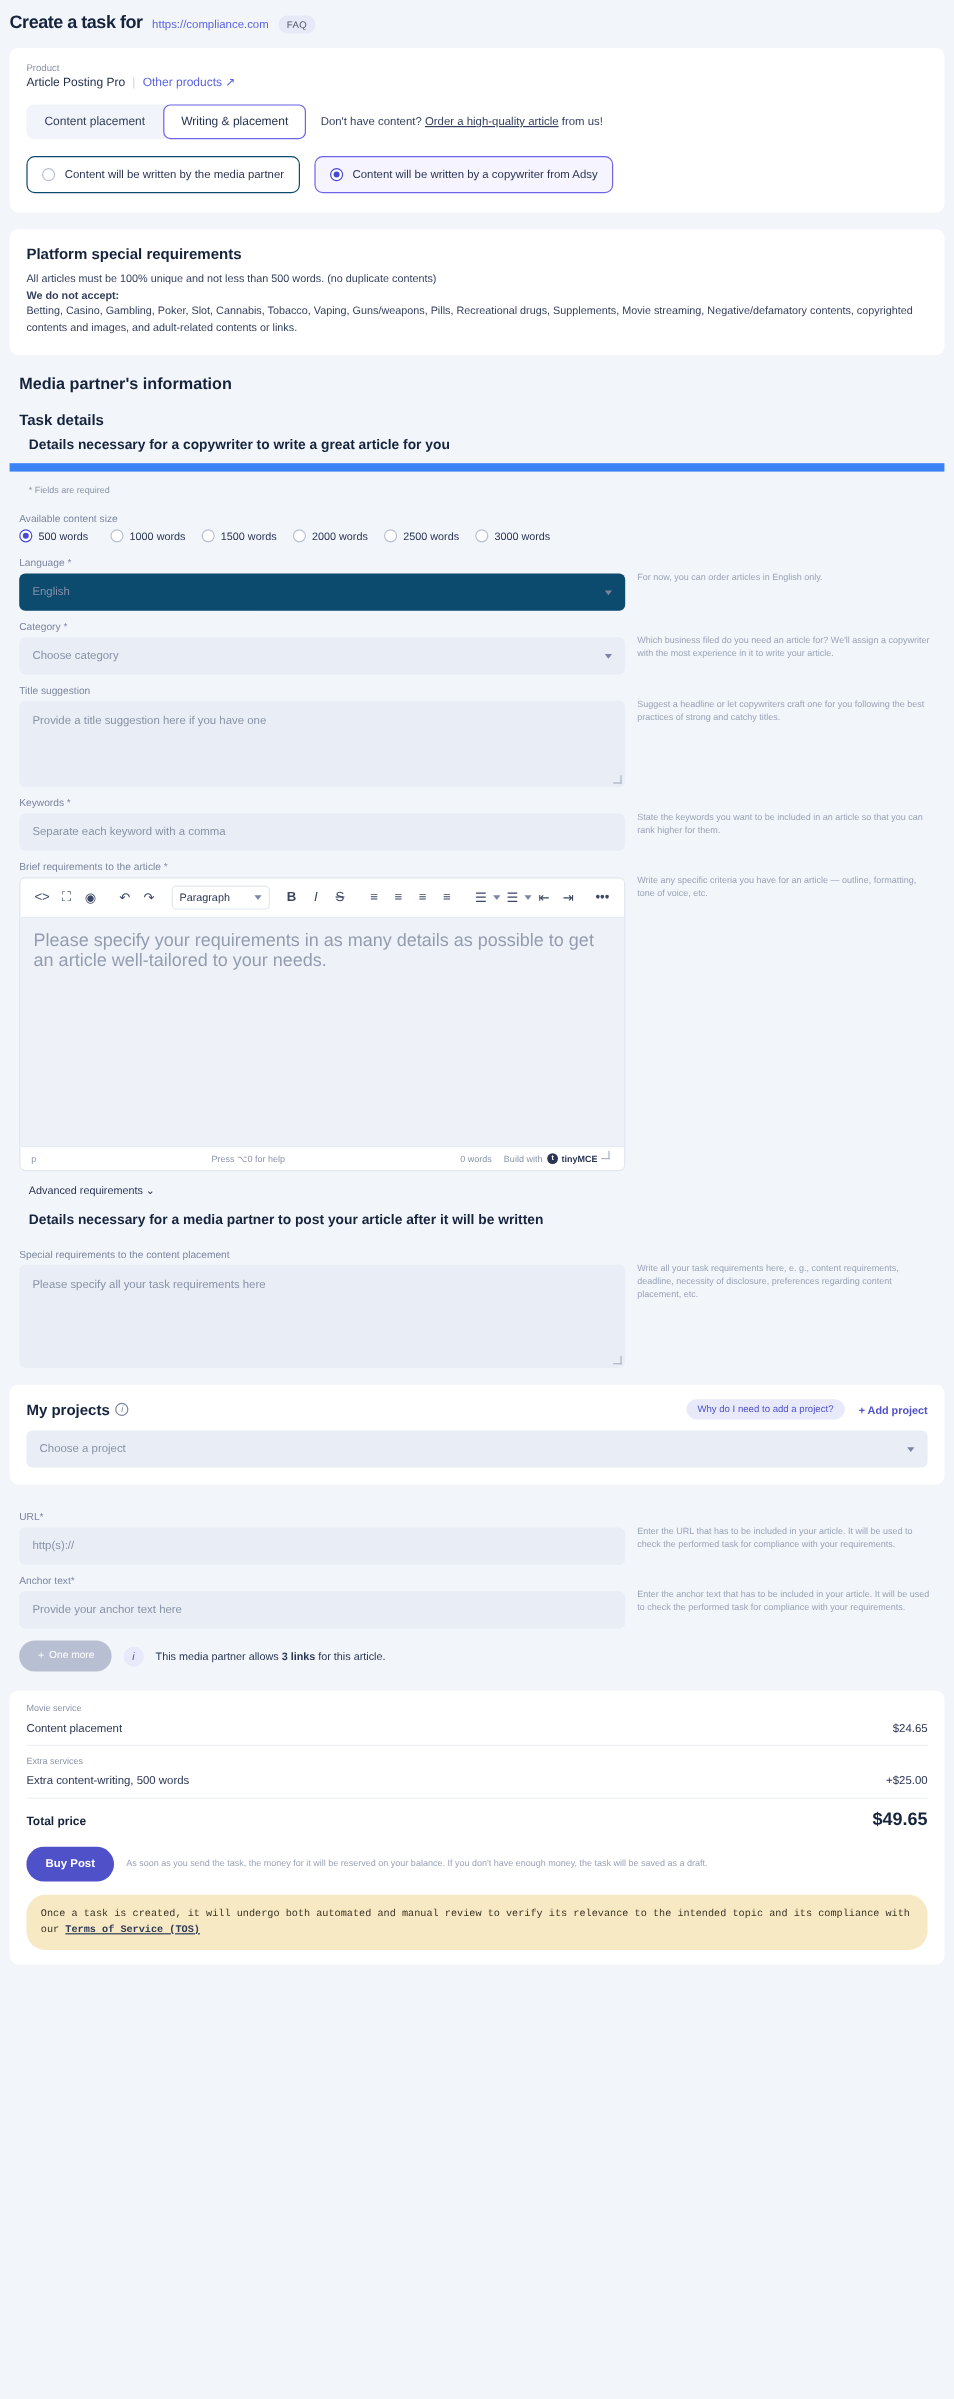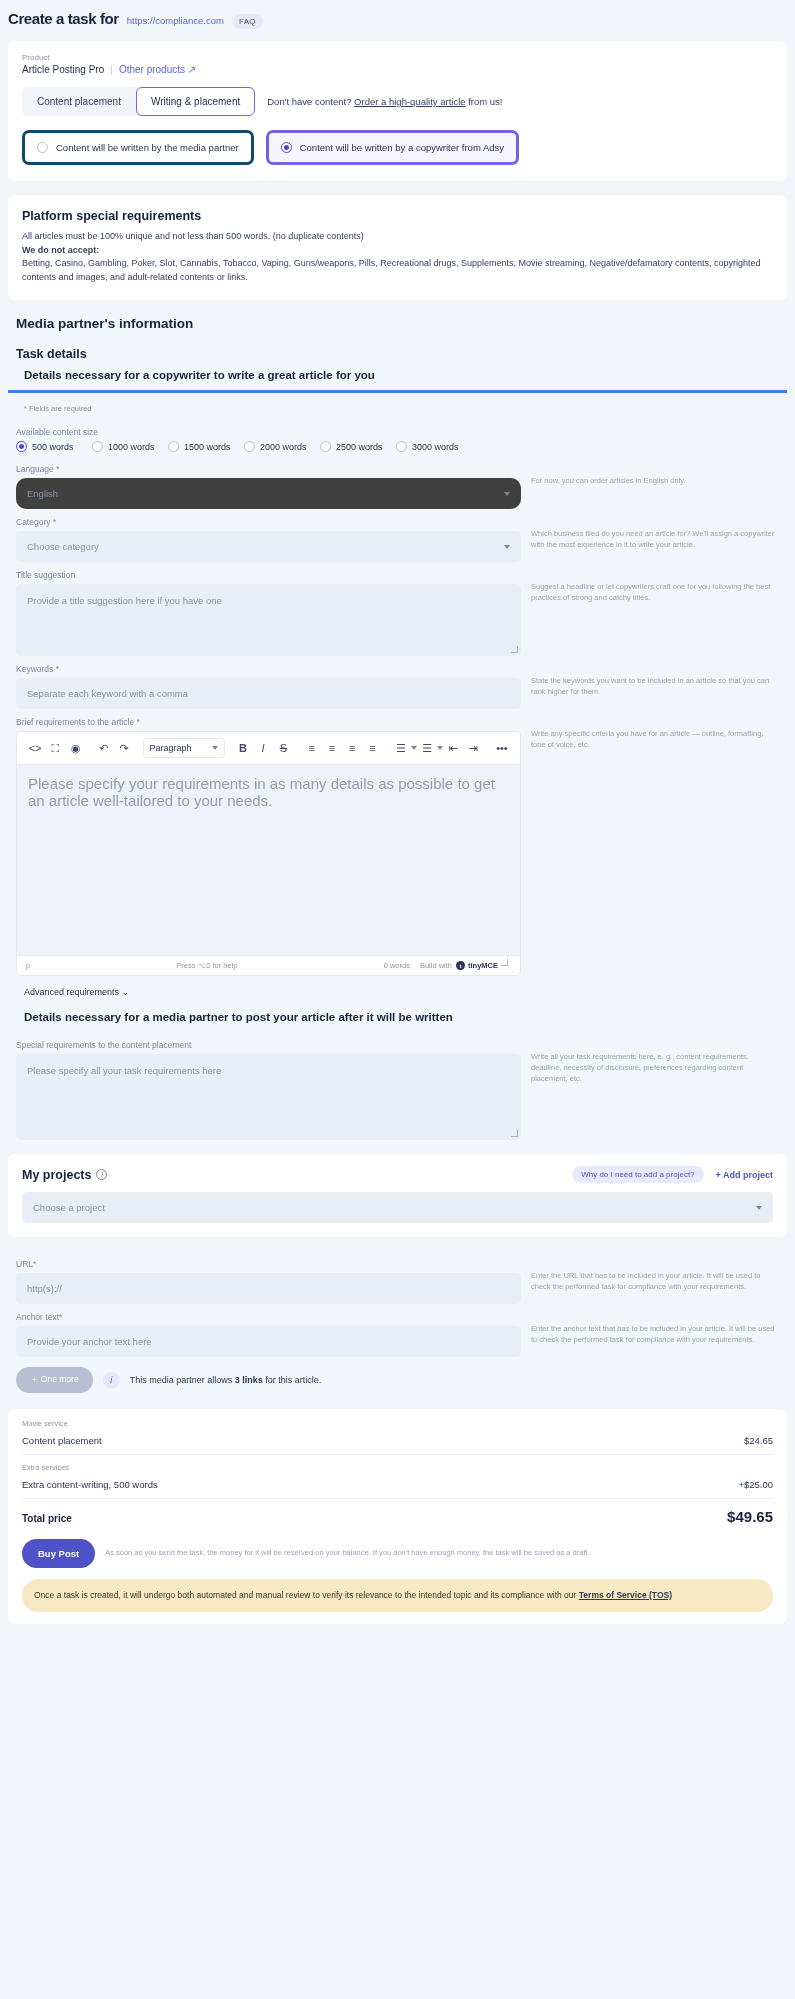--- a/index.html
+++ b/index.html
@@ -37,61 +37,61 @@
     color: #34405c; background: transparent; border: 1px solid transparent; cursor: pointer;
     white-space: nowrap;
   }
   .seg-btn.active { background: #fff; border-color: #6f63e8; color: #1f2d4a; }
   .tabs-note { font-size: 9.5px; color: #34405c; margin-left: 12px; white-space: nowrap; }
   .tabs-note u { text-decoration: underline; }
 
   .radio-row { display: flex; gap: 12px; margin-top: 14px; }
   .radio-card {
     display: flex; align-items: center; gap: 8px;
-    background: #fff; border: 3px solid #0c4a6e; border-radius: 7px;
+    background: #fff; border: 1px solid #0c4a6e; border-radius: 7px;
     padding: 9px 12px; font-size: 9.5px; color: #2a3category; color: #2a3553; cursor: pointer;
   }
   .radio-card.sel { border-color: #6f63e8; background: #f5f4ff; }
   .rdot { width: 11px; height: 11px; border-radius: 50%; border: 1.4px solid #b9c0d4; flex: 0 0 auto; position: relative; background: #fff; }
   .rdot.on { border-color: #4a49d6; }
   .rdot.on:after { content: ""; position: absolute; inset: 2px; border-radius: 50%; background: #4a49d6; }
 
   
   .card-req { padding: 14px 14px 16px 14px; }
   .card-req h3 { font-size: 12.5px; font-weight: 700; margin-bottom: 7px; color: #16233d; }
   .card-req p { font-size: 9px; line-height: 1.5; color: #333f5c; }
   .card-req .bold { font-weight: 700; }
 
   
   .sec-h { font-size: 13.5px; font-weight: 700; color: #16233d; padding: 0 8px; margin: 16px 0 14px 8px; }
   .sec-h.sub { font-size: 12.5px; margin-bottom: 8px; }
   .sec-sub {
     font-size: 11.5px; font-weight: 700; color: #16233d;
-    padding: 0 16px 9px 16px; border-bottom: 3px solid #3b82f6; margin: 0 8px 0 8px;
+    padding: 0 16px 9px 16px; border-bottom: 7px solid #3b82f6; margin: 0 8px 0 8px;
   }
   .req-note { font-size: 7.5px; color: #8a94a8; padding: 11px 16px 6px 16px; margin-left: 8px; }
 
   
   .form { padding: 0 8px; }
   .frow { display: flex; gap: 10px; align-items: flex-start; padding: 0 8px; }
   .fmain { width: 505px; flex: 0 0 505px; }
   .fhint { font-size: 7.5px; line-height: 1.45; color: #9aa3b6; padding-top: 20px; flex: 1; }
 
   .flabel { font-size: 8.5px; color: #7b85a0; margin: 8px 0 4px 0; }
 
   .radios { display: flex; gap: 0; margin-bottom: 4px; }
   .radios .item { display: flex; align-items: center; gap: 5px; font-size: 9px; color: #2a3553; width: 76px; cursor: pointer; }
 
   .input, .select, .textarea {
     width: 100%; background: #e9eef6; border: none; border-radius: 5px;
     font-size: 9.5px; color: #8892a6; font-family: inherit;
     padding: 10px 11px; display: flex; align-items: center;
   }
   .select { justify-content: space-between; cursor: pointer; }
-  .select.disabled { background: #404040; border-radius: 10px; }
+  .select.disabled { background: #0c4a6e; }
   .chev { width: 0; height: 0; border-left: 3.5px solid transparent; border-right: 3.5px solid transparent; border-top: 4px solid #7b85a0; }
   .textarea { display: block; height: 72px; line-height: 1.4; position: relative; }
   .textarea.tall { height: 86px; }
   .resize { position: absolute; right: 3px; bottom: 3px; width: 7px; height: 7px;
             border-right: 1.2px solid #aab3c4; border-bottom: 1.2px solid #aab3c4; }
 
   
   .editor { border: 1px solid #e2e7f0; border-radius: 5px; background: #eef2f8; overflow: hidden; }
   .etoolbar { display: flex; align-items: center; gap: 0; background: #fff; padding: 6px 8px; border-bottom: 1px solid #e6ebf3; flex-wrap: nowrap; }
   .ebtn { display: flex; align-items: center; justify-content: center; width: 22px; height: 20px; color: #3b4763; font-size: 11px; cursor: pointer; }
@@ -142,21 +142,21 @@
   .total-lbl { font-size: 10px; font-weight: 700; color: #16233d; }
   .total-val { font-size: 15px; font-weight: 700; color: #16233d; }
 
   .buy-row { display: flex; align-items: center; gap: 10px; padding: 10px 0 0 0; }
   .buy-btn { background: #4f51c9; color: #fff; font-size: 9.5px; font-weight: 700;
              border: none; border-radius: 16px; padding: 9px 16px; cursor: pointer; white-space: nowrap; }
   .buy-note { font-size: 7.5px; line-height: 1.45; color: #9aa3b6; }
 
   .tos {
     background: #f7e9c3; border-radius: 16px; margin: 11px 0 0 0;
-    padding: 10px 12px; font-size: 8.5px; line-height: 1.5; color: #3a3526;
+    padding: 10px 12px; font-size: 8.5px; line-height: 1.5; color: #3a3526; font-family: Liberation Mono, monospace;
   }
   .tos a { color: #2f3b57; text-decoration: underline; font-weight: 700; }
 </style>
 </head>
 <body>
 
 <div class="page">
 
   <div class="header">
     <h1>Create a task for</h1>

